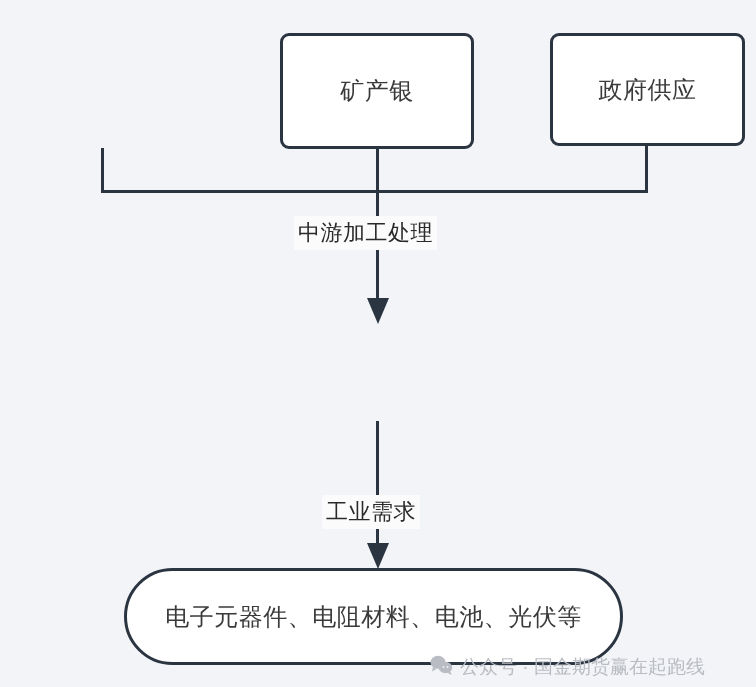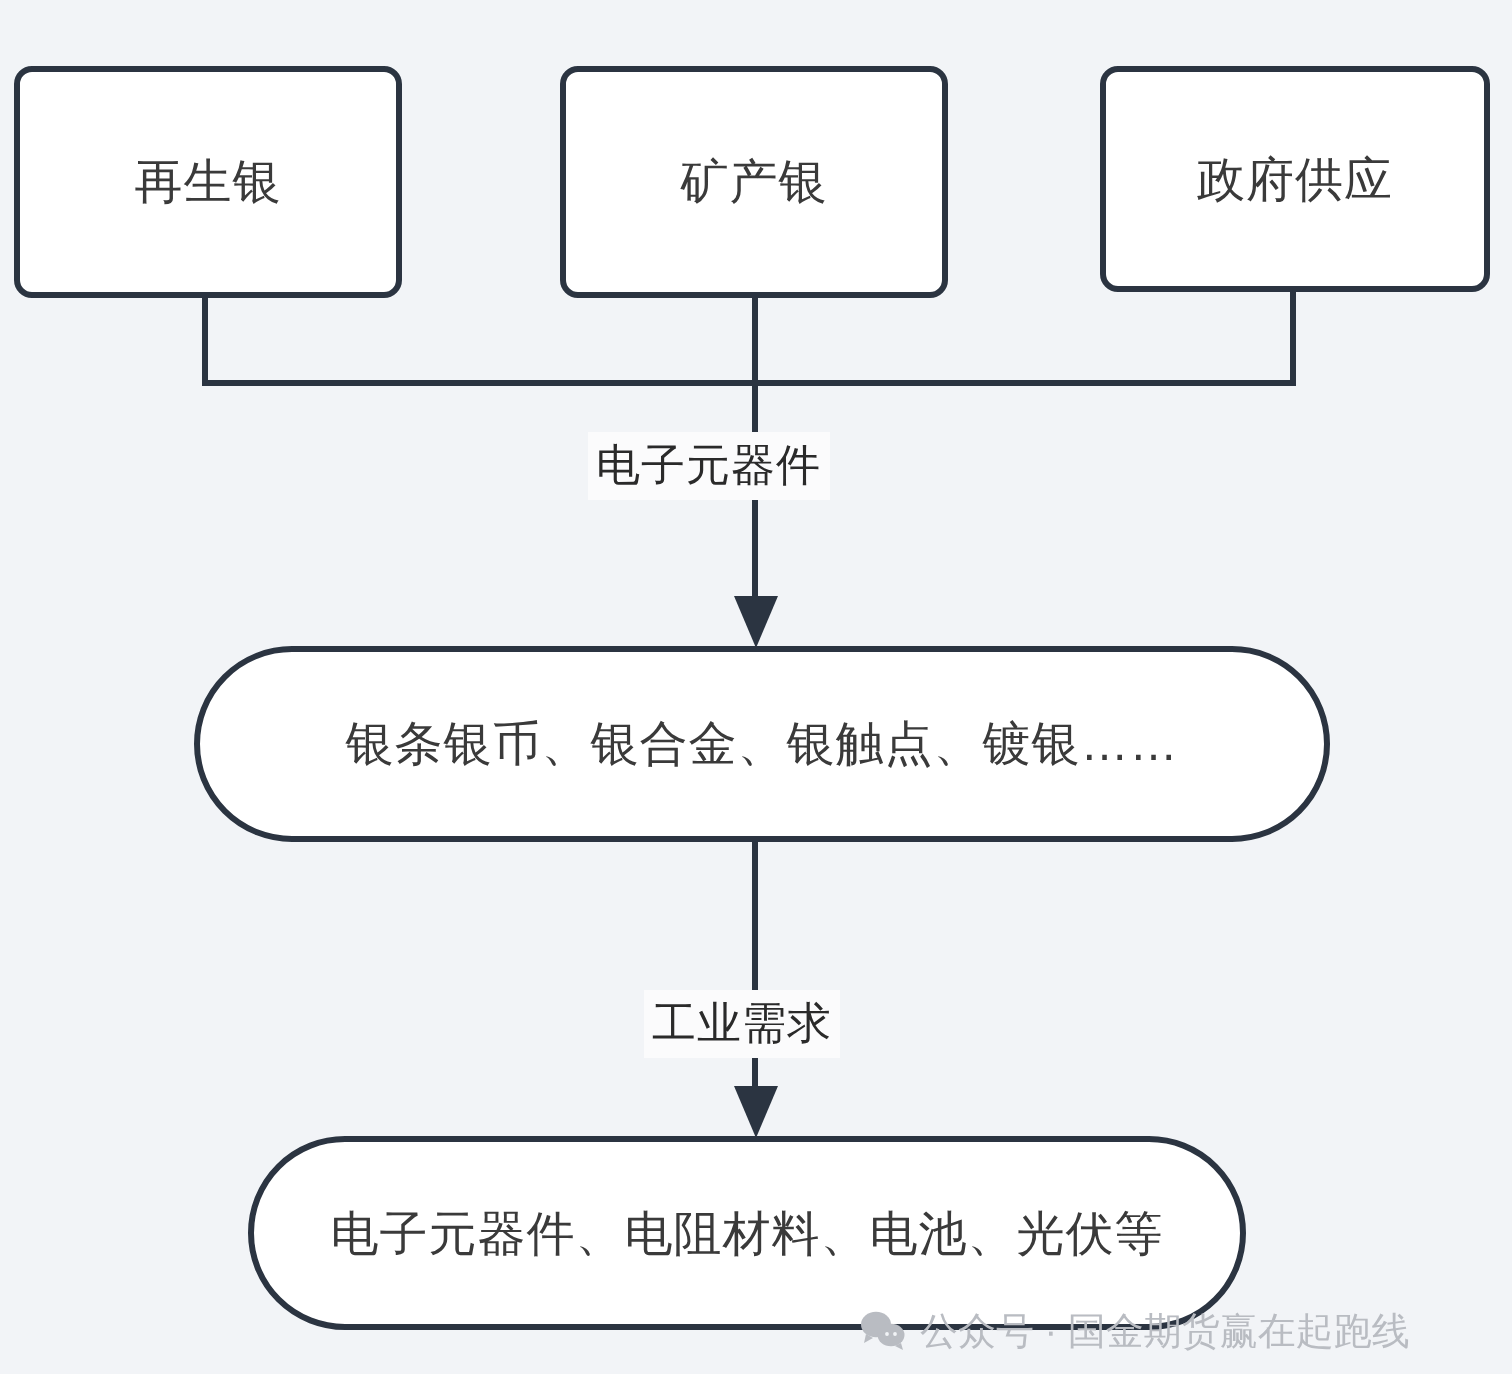--- a/index.html
+++ b/index.html
@@ -121,44 +121,38 @@
     display: block;
     width: 23px;
     height: 20px;
   }
 </style>
 </head>
 <body>
 
 <div id="canvas">
 
-  <div class="node rect" id="node-recycled">
-    <span>再生银</span>
-  </div>
 
   <div class="node rect" id="node-mine">
     <span>矿产银</span>
   </div>
 
   <div class="node rect" id="node-gov">
     <span>政府供应</span>
   </div>
 
   <div class="line-v" id="drop-recycled"></div>
   <div class="line-v" id="drop-mine"></div>
   <div class="line-v" id="drop-gov"></div>
   <div class="line-h" id="bus-bar"></div>
 
   <div class="line-v" id="stem-midstream"></div>
   <div class="arrow-down" id="arrow-to-midstream"></div>
-  <div class="edge-label" id="label-midstream">电子元器件</div>
+  <div class="edge-label" id="label-midstream">中游加工处理</div>
 
-  <div class="node pill" id="node-midstream">
-    <span>银条银币、银合金、银触点、镀银……</span>
-  </div>
 
   <div class="line-v" id="stem-demand"></div>
   <div class="arrow-down" id="arrow-to-demand"></div>
   <div class="edge-label" id="label-demand">工业需求</div>
 
   <div class="node pill" id="node-demand">
     <span>电子元器件、电阻材料、电池、光伏等</span>
   </div>
 
   <div id="watermark">

